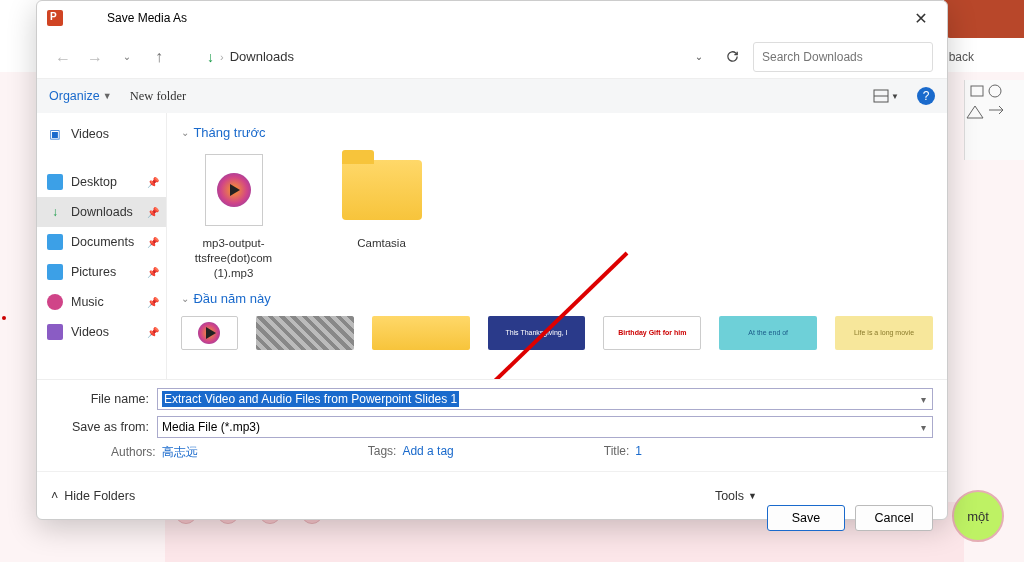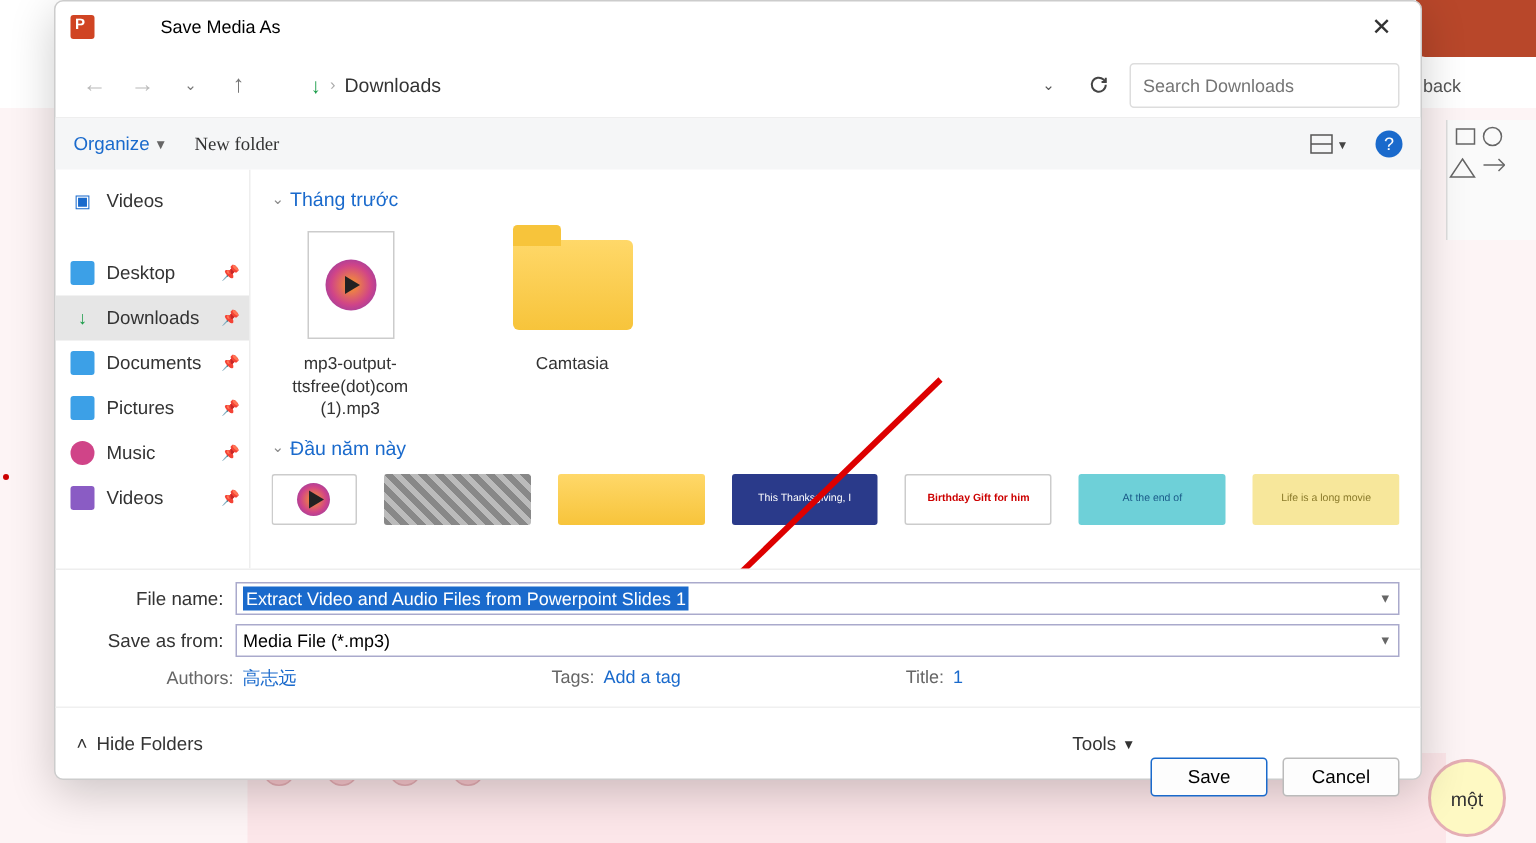--- a/index.html
+++ b/index.html
@@ -4,21 +4,21 @@
 <style>
 * { box-sizing: border-box; margin: 0; padding: 0; font-family: "Segoe UI", Arial, sans-serif; }
 body { width: 1024px; height: 562px; overflow: hidden; position: relative; background: #fdf4f5; }
 
 
 .bg-ribbon { position:absolute; top:0; left:0; right:0; height:72px; background:#fff; }
 .bg-ribbon-red { position:absolute; top:0; right:0; width:80px; height:38px; background:#b8472a; border-radius:0 0 0 6px;}
 .bg-back { position:absolute; top:50px; right:50px; font-size:12px; color:#555;}
 .bg-sidepanel { position:absolute; top:80px; right:0; width:60px; height:80px; border-left:1px solid #ddd; background:#fafafa;}
 .bg-slide { position:absolute; bottom:0; left:165px; right:60px; height:60px; background:#fce6e9;}
-.bg-circle { position:absolute; bottom:4px; right:20px; width:52px; height:52px; border-radius:50%; background:#fef9c3; border:2px solid #e5aeb4; display:flex; align-items:center; justify-content:center; font-size:13px; color:#333;}
+.bg-circle { position:absolute; bottom:20px; right:20px; width:52px; height:52px; border-radius:50%; background:#bef264; border:2px solid #e5aeb4; display:flex; align-items:center; justify-content:center; font-size:13px; color:#333;}
 .bg-timeline { position:absolute; bottom:5px; left:165px; width:320px; height:55px; display:flex; align-items:flex-start; gap:20px; padding-left:10px;}
 .bg-dot { width:22px; height:22px; border-radius:50%; background:#f9c7cd; border:1px solid #e5aeb4; display:flex; align-items:center; justify-content:center; font-size:8px; color:#8a5a60;}
 
 .dialog {
   position: absolute; top: 0; left: 36px; width: 912px; height: 520px;
   background: #fff; border: 1px solid #ccc; border-radius: 6px;
   box-shadow: 0 8px 30px rgba(0,0,0,0.2); display:flex; flex-direction:column;
 }
 .titlebar { height:34px; display:flex; align-items:center; padding:0 6px 0 10px; }
 .titlebar .app-icon { width:16px; height:16px; background:#d04423; border-radius:2px; position:relative; margin-right:8px;}

